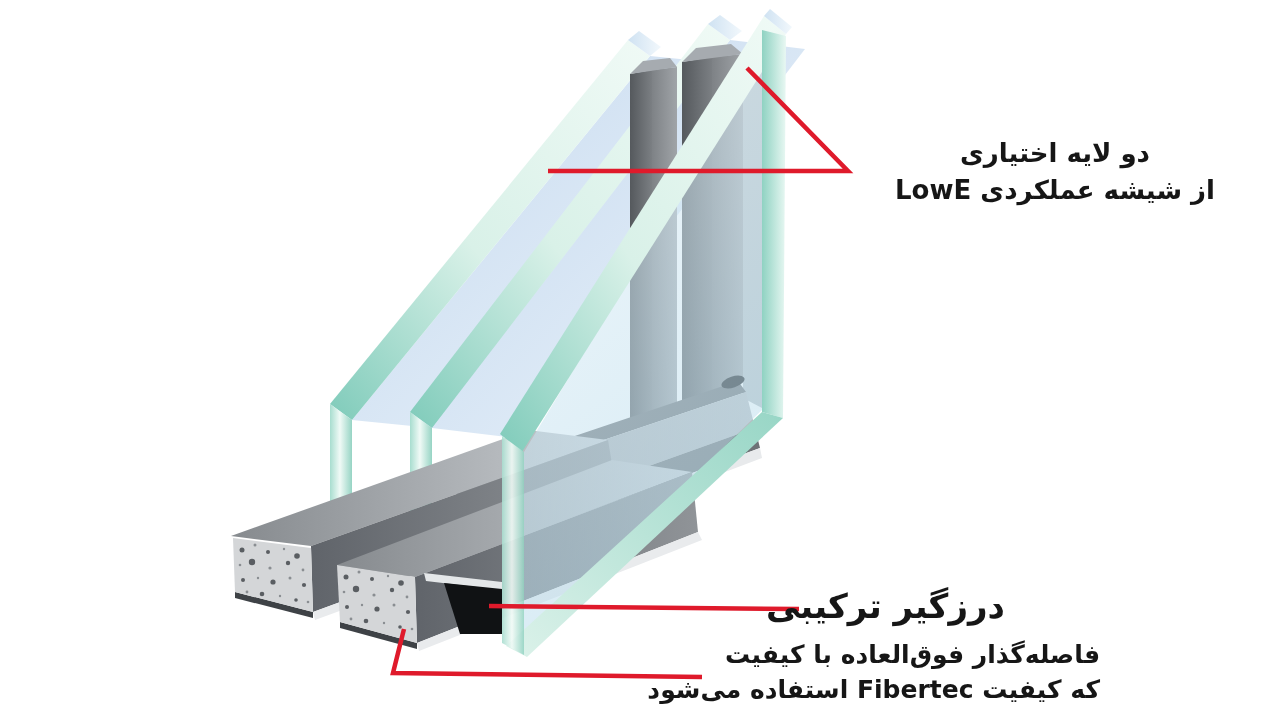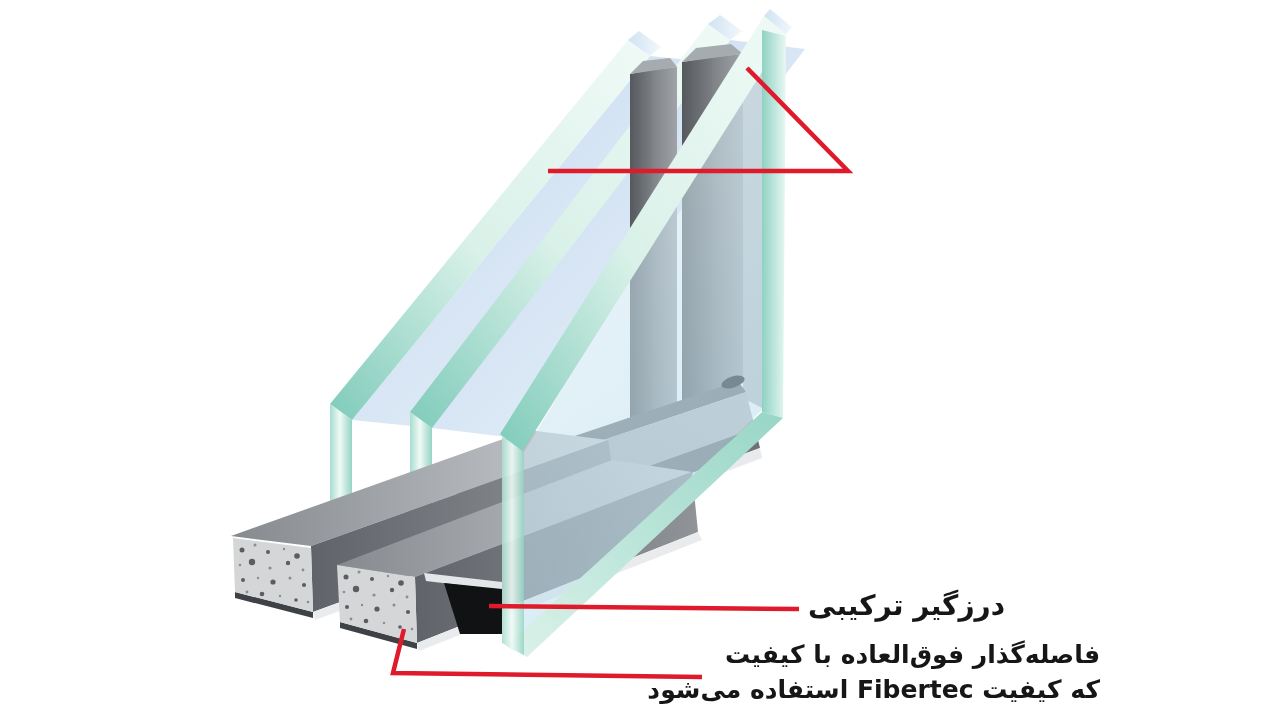--- a/index.html
+++ b/index.html
@@ -6,21 +6,21 @@
   #stage{
     position:relative;width:1280px;height:720px;background:#ffffff;overflow:hidden;
     font-family:"DejaVu Sans",sans-serif;
   }
   #stage svg{position:absolute;left:0;top:0;}
   .lbl{
     position:absolute;color:#161616;font-weight:700;direction:rtl;
     font-family:"DejaVu Sans",sans-serif;
   }
   .lbl-lowe{left:880px;top:135px;width:350px;text-align:center;font-size:26px;line-height:37px;}
-  .lbl-sealant{left:790px;top:589px;width:215px;text-align:right;font-size:28px;line-height:34px;}
+  .lbl-sealant{left:790px;top:589px;width:215px;text-align:right;font-size:34px;line-height:34px;}
   .lbl-spacer{left:735px;top:637px;width:365px;text-align:center;font-size:25px;line-height:35px;}
   .lbl div{white-space:nowrap;}
 </style>
 </head>
 <body>
 
 <div id="stage">
 
   <svg width="1280" height="720" viewBox="0 0 1280 720">
     <defs>
@@ -182,20 +182,24 @@
       <polygon points="502,436 524,452 524,655 502,643" fill="url(#gVert)" opacity="0.9"></polygon>
     </g>
 
     <g stroke="#df1a2b" stroke-width="4.5" fill="none">
       <polyline points="747,68 848,171 548,171"></polyline>
       <line x1="489" y1="606" x2="799" y2="609"></line>
       <polyline points="404,629 393,673 702,677"></polyline>
     </g>
   </svg>
 
+  <div class="lbl lbl-lowe">
+    <div>دو لایه اختیاری</div>
+    <div>از شیشه عملکردی LowE</div>
+  </div>
 
   <div class="lbl lbl-sealant">
     <div>درزگیر ترکیبی</div>
   </div>
 
   <div class="lbl lbl-spacer">
     <div>فاصله‌گذار فوق‌العاده با کیفیت</div>
     <div>که کیفیت Fibertec استفاده می‌شود</div>
   </div>
 

